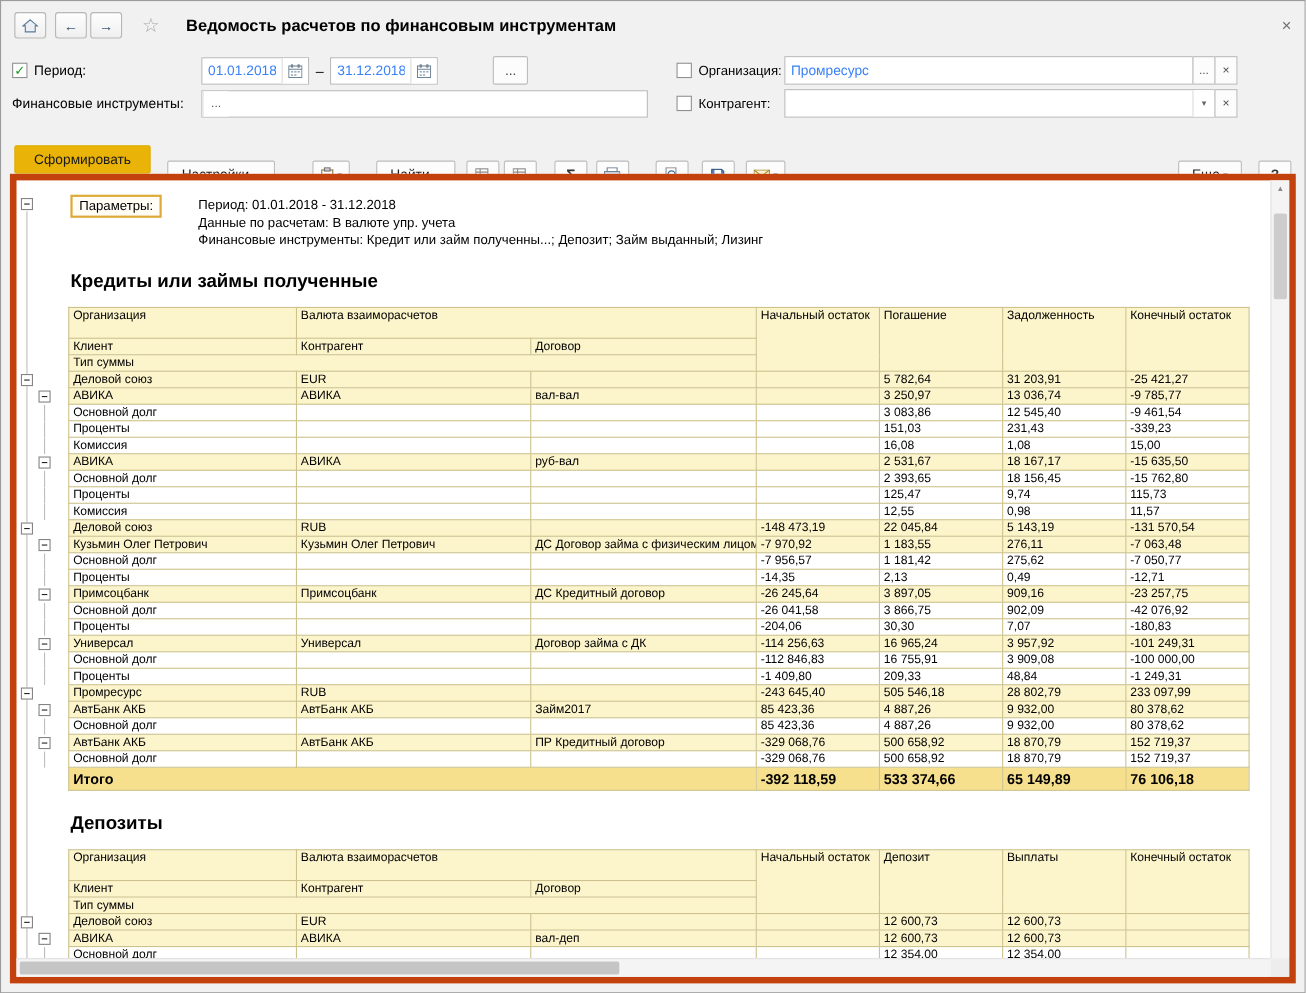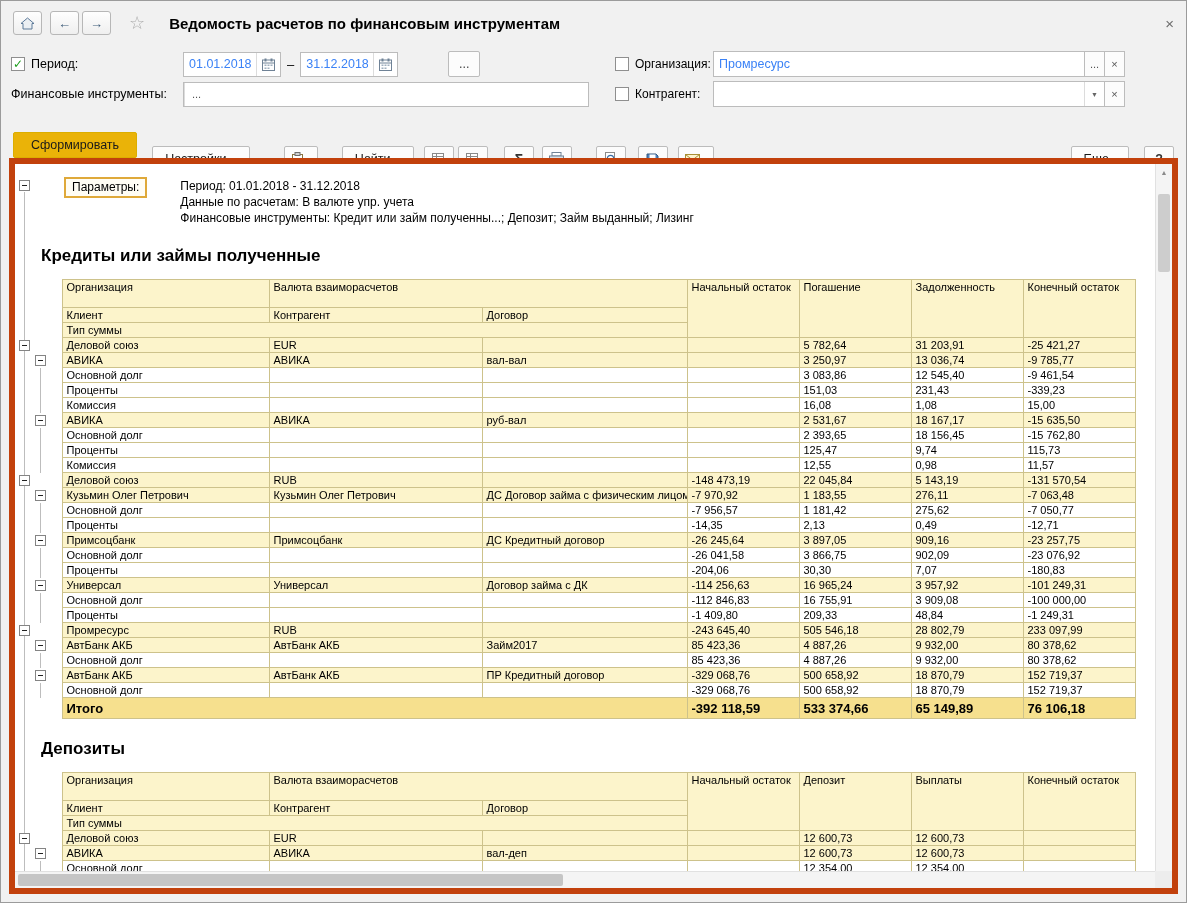--- a/index.html
+++ b/index.html
@@ -60,21 +60,21 @@
 
   .tbox { width:11px; height:11px; border:1px solid #848484; background:#fff; position:absolute; cursor:pointer; }
   .tbox::after { content:""; position:absolute; left:2px; right:2px; top:4px; height:1px; background:#222; }
   .rootbox { left:4px; top:16px; }
 
   .params { display:flex; align-items:flex-start; margin-left:49px; }
   .params-label { border:2px solid #dfa93a; padding:1px 6px 2px; font-size:12px; background:#fffdf4; color:#000; cursor:pointer; }
   .params-lines { margin-left:33px; padding-top:1px; }
   .param-line { font-size:12px; line-height:16px; color:#000; white-space:nowrap; }
 
-  .section-title { margin:20px 0 13px 26px; font-size:17px; font-weight:700; color:#000; }
+  .section-title { margin:20px 0 13px 49px; font-size:17px; font-weight:700; color:#000; }
 
   table.rpt { border-collapse:collapse; table-layout:fixed; width:1120px; }
   .rpt th, .rpt td { border:1px solid #cdc28b; font-size:11px; font-weight:400; padding:0 4px;
                      height:15px; line-height:13px; overflow:hidden; white-space:nowrap;
                      text-align:left; vertical-align:middle; color:#000; }
   .rpt th { background:#fcf4cb; vertical-align:top; padding-top:1px; }
   .rpt tr.hr1 { height:28px; }
   .rpt th.measure { white-space:normal; }
   .rpt td.gut, .rpt td.ghead { border:0; background:transparent; position:relative; }
   .row-group td, .row-client td { background:#fcf4cb; }
@@ -464,21 +464,21 @@
                   <td class="c-num">-23 257,75</td>
                 </tr>
                 <tr class="row-type">
                   <td class="gut l2"></td>
                   <td class="c-text ind-type">Основной долг</td>
                   <td class="c-text"></td>
                   <td class="c-text"></td>
                   <td class="c-num">-26 041,58</td>
                   <td class="c-num">3 866,75</td>
                   <td class="c-num">902,09</td>
-                  <td class="c-num">-23 076,92</td>
+                  <td class="c-num">-42 076,92</td>
                 </tr>
                 <tr class="row-type">
                   <td class="gut l2"></td>
                   <td class="c-text ind-type">Проценты</td>
                   <td class="c-text"></td>
                   <td class="c-text"></td>
                   <td class="c-num">-204,06</td>
                   <td class="c-num">30,30</td>
                   <td class="c-num">7,07</td>
                   <td class="c-num">-180,83</td>

